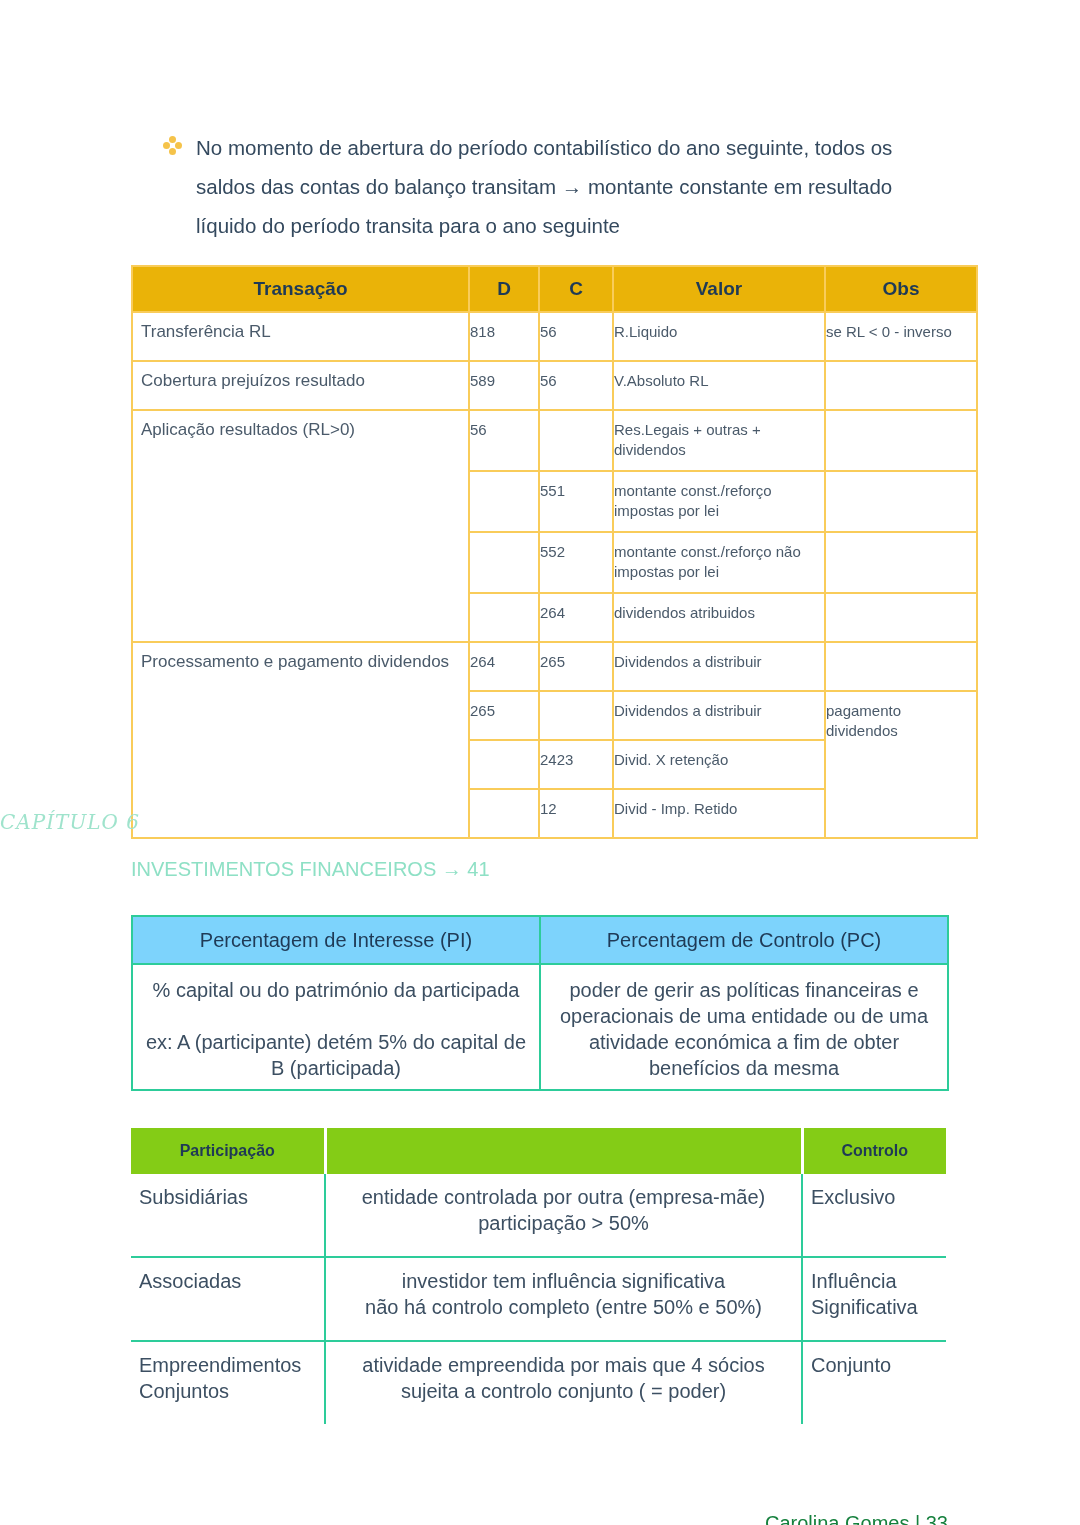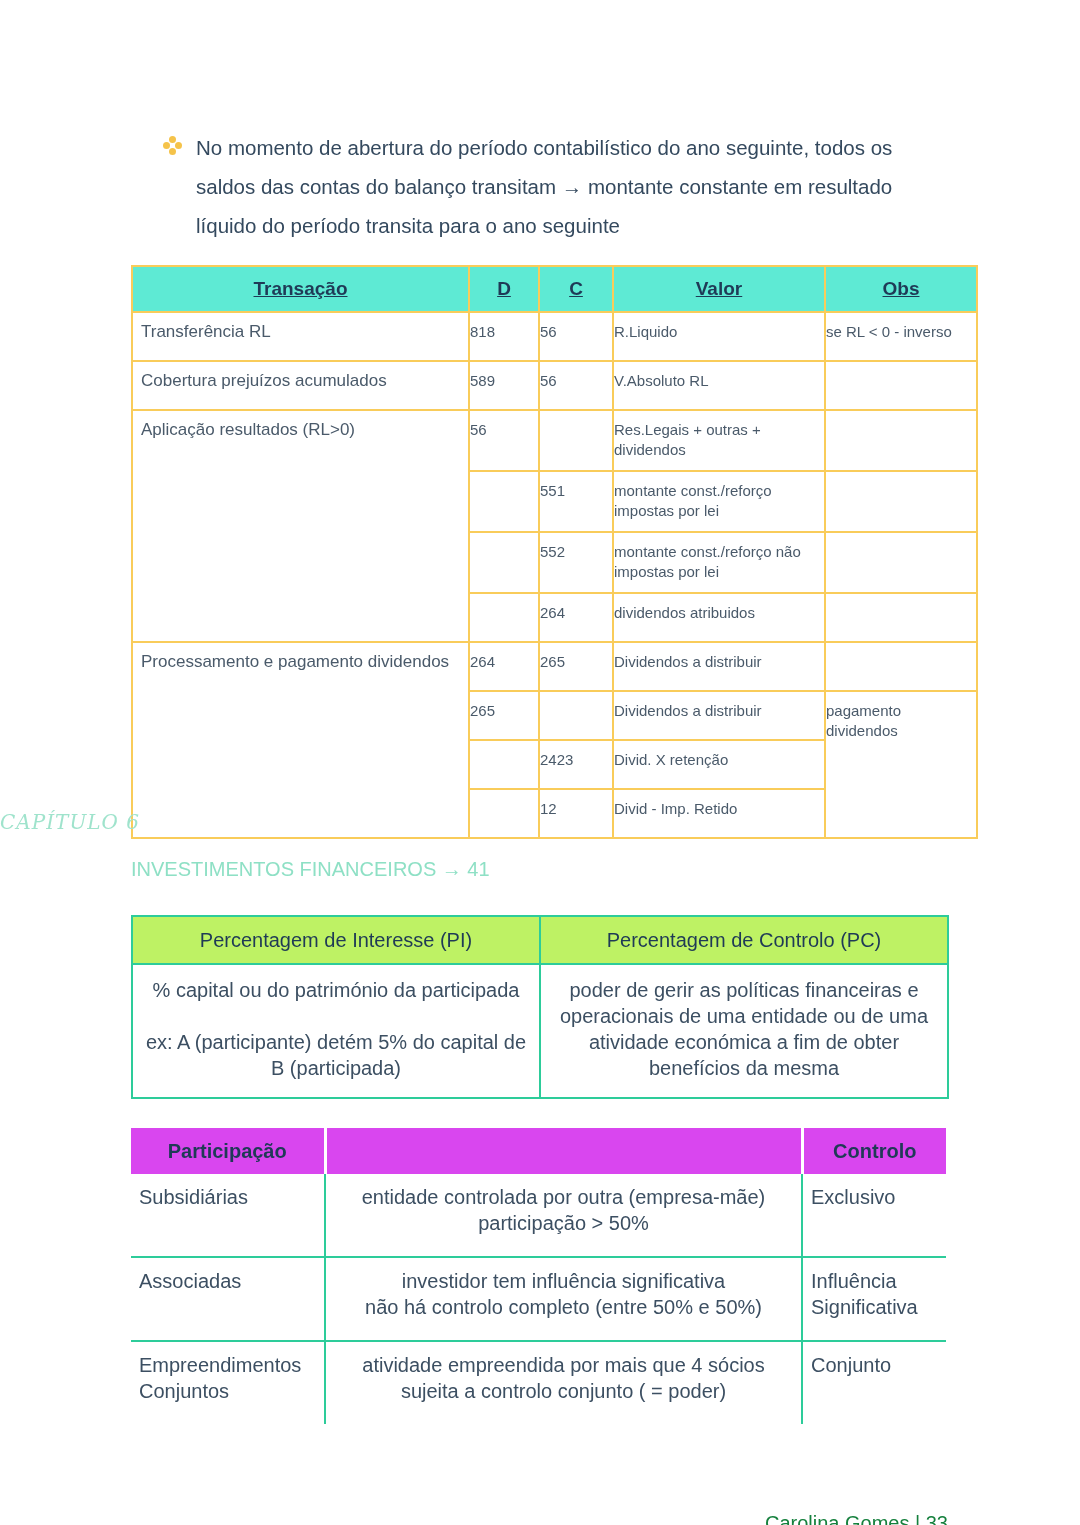--- a/index.html
+++ b/index.html
@@ -6,35 +6,35 @@
   body { width: 1080px; height: 1525px; position: relative; font-family: "Liberation Sans", sans-serif; color: #2c3e50; overflow: hidden; }
 
   .bullet { position: absolute; left: 163px; top: 128px; width: 760px; }
   .bullet .diamond { position: absolute; left: 0; top: 8px; width: 20px; height: 20px; }
   .bullet .diamond i { position: absolute; width: 7px; height: 7px; background: #f5c34a; border-radius: 50%; }
   .bullet .text { margin-left: 33px; font-size: 20.5px; line-height: 39px; color: #34495e; }
 
   table { border-collapse: collapse; position: absolute; }
   .t1 { left: 131px; top: 265px; width: 845px; table-layout: fixed; }
   .t1 th, .t1 td { border: 2px solid #f9cc5a; font-size: 15px; color: #4a5a6a; padding: 0; }
-  .t1 th { background: #5eead4; color: #1f3a56; font-size: 19px; font-weight: bold; height: 44px; text-decoration: underline; }
+  .t1 th { background: #eab308; color: #1f3a56; font-size: 19px; font-weight: bold; height: 44px; }
   .t1 td { height: 38px; vertical-align: top; padding-top: 9px; line-height: 20px; }
   .t1 td.left { text-align: left; padding-left: 8px; font-size: 17px; }
   .t1 tr.tall td { height: 50px; }
 
   .chap { position: absolute; left: 0; width: 1080px; top: 810px; text-align: left; font-family: "DejaVu Serif", serif; font-style: italic; font-size: 20px; color: #9fe3cc; letter-spacing: 1px; }
   .section { position: absolute; left: 131px; top: 858px; font-size: 20px; font-weight: normal; color: #8ee0c5; }
 
   .t2 { left: 131px; top: 915px; width: 816px; table-layout: fixed; }
   .t2 th, .t2 td { border: 2px solid #2dcc9a; text-align: center; font-size: 20px; color: #3c4f62; }
-  .t2 th { background: #bef264; height: 44px; font-weight: normal; color: #1f3a56; }
-  .t2 td { vertical-align: top; padding: 12px 6px 16px; line-height: 26px; }
+  .t2 th { background: #7dd3fc; height: 44px; font-weight: normal; color: #1f3a56; }
+  .t2 td { vertical-align: top; padding: 12px 6px 8px; line-height: 26px; }
 
   .t3 { left: 131px; top: 1128px; width: 815px; table-layout: fixed; }
-  .t3 th { background: #d946ef; height: 44px; color: #1f3a56; font-size: 20px; border-right: 3px solid #fff; }
+  .t3 th { background: #84cc16; height: 44px; color: #1f3a56; font-size: 16px; border-right: 3px solid #fff; }
   .t3 th:last-child { border-right: none; }
   .t3 td { font-size: 20px; color: #3c4f62; vertical-align: top; padding: 10px 8px 20px; line-height: 26px; border-bottom: 2px solid #2dcc9a; }
   .t3 tr:last-child td { border-bottom: none; }
   .t3 td.c2 { text-align: center; border-left: 2px solid #2dcc9a; border-right: 2px solid #2dcc9a; }
 
   .footer { position: absolute; right: 132px; top: 1512px; font-size: 20px; color: #15803d; }
 </style>
 </head>
 <body>
 
@@ -65,21 +65,21 @@
     <th>Obs</th>
   </tr>
   <tr>
     <td class="left">Transferência RL</td>
     <td>818</td>
     <td>56</td>
     <td>R.Liquido</td>
     <td>se RL &lt; 0 - inverso</td>
   </tr>
   <tr>
-    <td class="left">Cobertura prejuízos acumulados</td>
+    <td class="left">Cobertura prejuízos resultado</td>
     <td>589</td>
     <td>56</td>
     <td>V.Absoluto RL</td>
     <td></td>
   </tr>
   <tr class="tall">
     <td class="left" rowspan="4">Aplicação resultados (RL&gt;0)</td>
     <td>56</td>
     <td></td>
     <td>Res.Legais + outras + dividendos</td>

